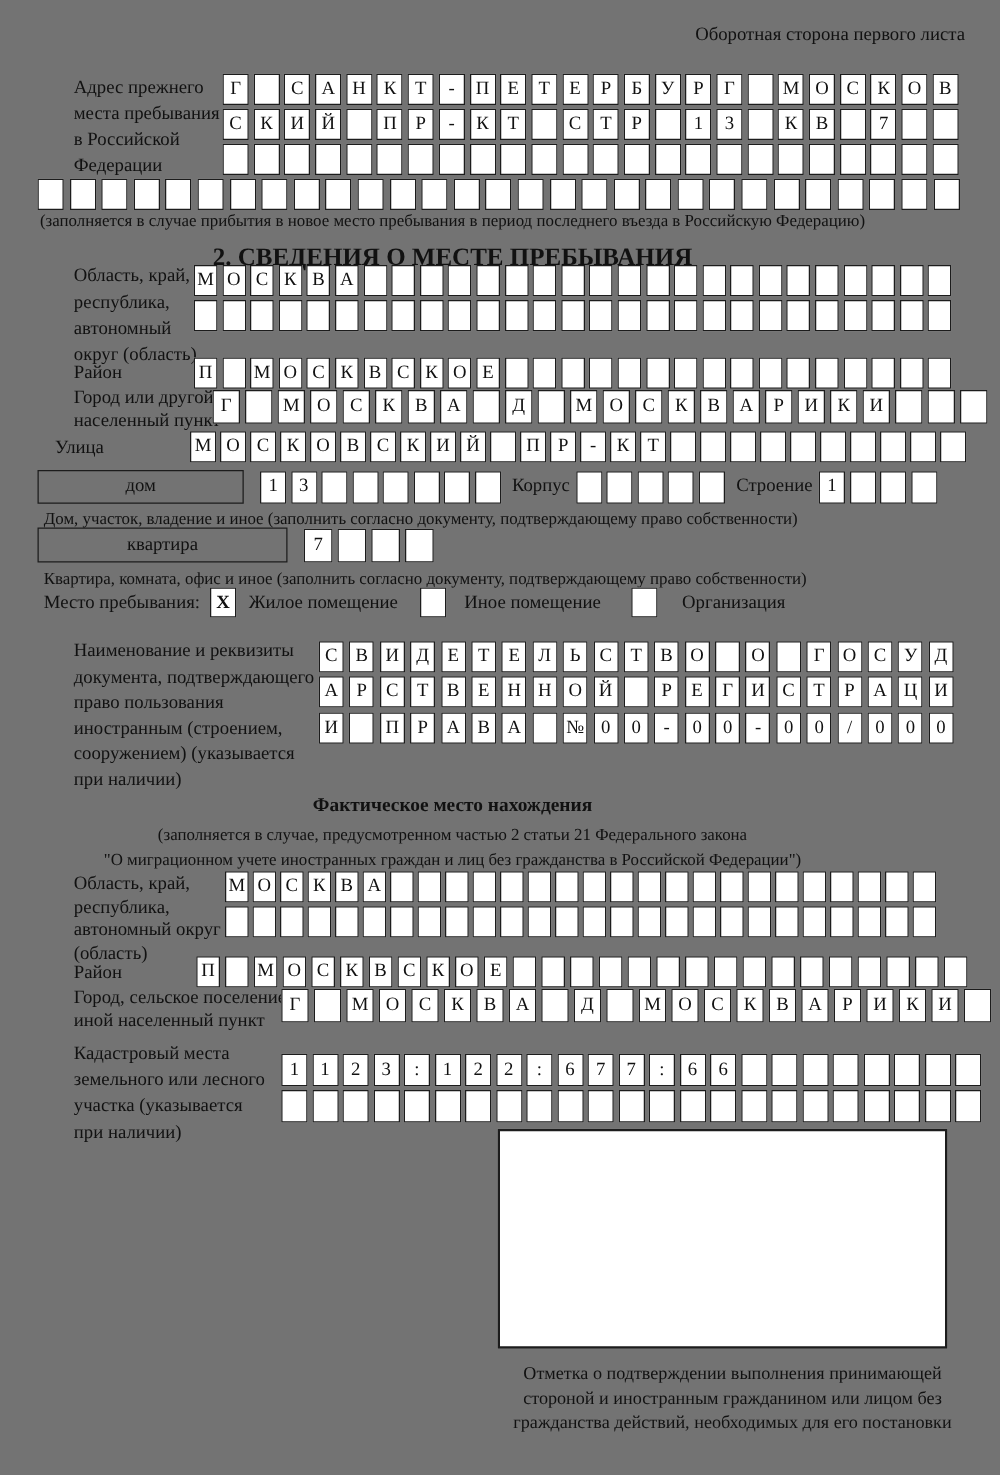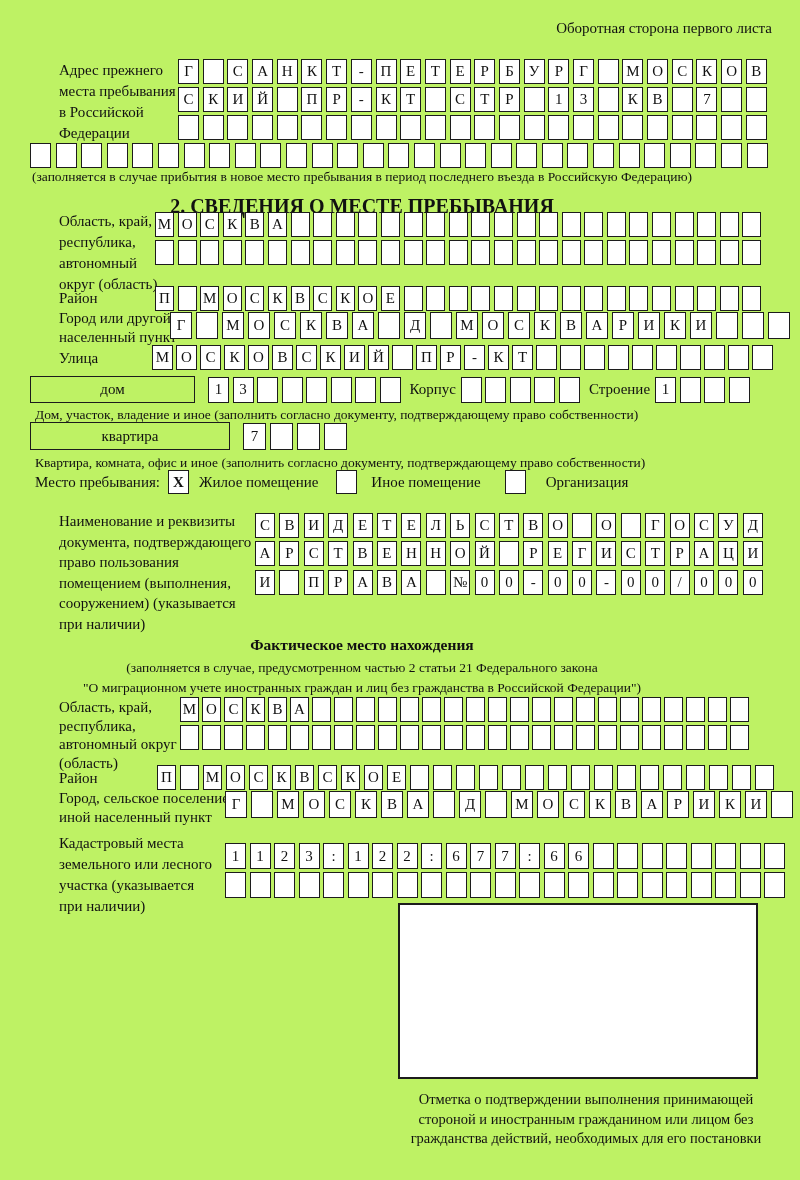--- a/index.html
+++ b/index.html
@@ -1,16 +1,16 @@
 <!DOCTYPE html>
 <html><head>
 <meta charset="utf-8">
 <style>
   html,body{margin:0;padding:0;background:#fff;}
-  .page{position:relative;width:800px;height:1180px;background:#bef264;color:#111;
+  .page{position:relative;width:800px;height:1180px;background:#737373;color:#111;
         font-family:"Liberation Serif","DejaVu Serif",serif;overflow:hidden;text-decoration:underline;}
   .abs{position:absolute;}
   .lbl{font-size:15px;line-height:21px;margin-left:24px;}
   .note{font-size:13.5px;}
   .center{width:724px;left:0;text-align:center;}
   .bold{font-weight:bold;}
   .cellrow{display:flex;}
   .cell{flex:none;display:flex;align-items:center;justify-content:center;
         border:1.8px solid #1c1c1c;box-sizing:border-box;background:#fff;
         width:21px;height:25px;font-size:15px;}
@@ -26,21 +26,21 @@
   .h2{top:195px;font-size:20px;}
   .reglabel{left:35px;top:211px;width:120px;}
   .regrows{left:155px;top:212px;}
   .regrows .cellrow{gap:3.6px;margin-bottom:3px;}
   .regrows .cell,.distcells .cell,.reg2rows .cell,.dist2cells .cell{width:19px;}
   .distlabel{left:35px;top:288px;}
   .distcells{left:155px;top:286px;gap:3.6px;}
   .citylabel{left:35px;top:309px;width:135px;line-height:19px;}
   .citycells{left:170px;top:312px;gap:4px;}
   .citycells .cell,.city2cells .cell{width:22px;height:27px;}
-  .streetlabel{left:35px;top:348px;}
+  .streetlabel{left:20px;top:348px;}
   .streetcells{left:152px;top:345px;gap:3px;}
   .houserow{left:30px;top:376px;display:flex;align-items:center;}
   .houserow .cellrow{gap:3.5px;}
   .houserow .cell{height:26px;}
   .dombox{width:165px;height:27px;}
   .housenote{left:35px;top:407px;}
   .aptrow{left:30px;top:422px;display:flex;align-items:center;}
   .aptrow .cellrow{gap:4px;}
   .aptrow .cell{width:23px;height:27px;}
   .aptbox{width:200px;height:28px;}
@@ -403,21 +403,21 @@
     <span class="cell cbox" style="margin-left:18px"></span>
     <span style="margin-left:14px">Иное помещение</span>
     <span class="cell cbox" style="margin-left:24px"></span>
     <span style="margin-left:20px">Организация</span>
   </div>
 
   <div class="abs doclabel lbl">
       <div>Наименование и реквизиты</div>
       <div>документа, подтверждающего</div>
       <div>право пользования</div>
-      <div>помещением (выполнения,</div>
+      <div>иностранным (строением,</div>
       <div>сооружением) (указывается</div>
       <div>при наличии)</div>
     </div>
   <div class="abs docrows">
     <div class="cellrow">
         <span class="cell">С</span>
         <span class="cell">В</span>
         <span class="cell">И</span>
         <span class="cell">Д</span>
         <span class="cell">Е</span>

